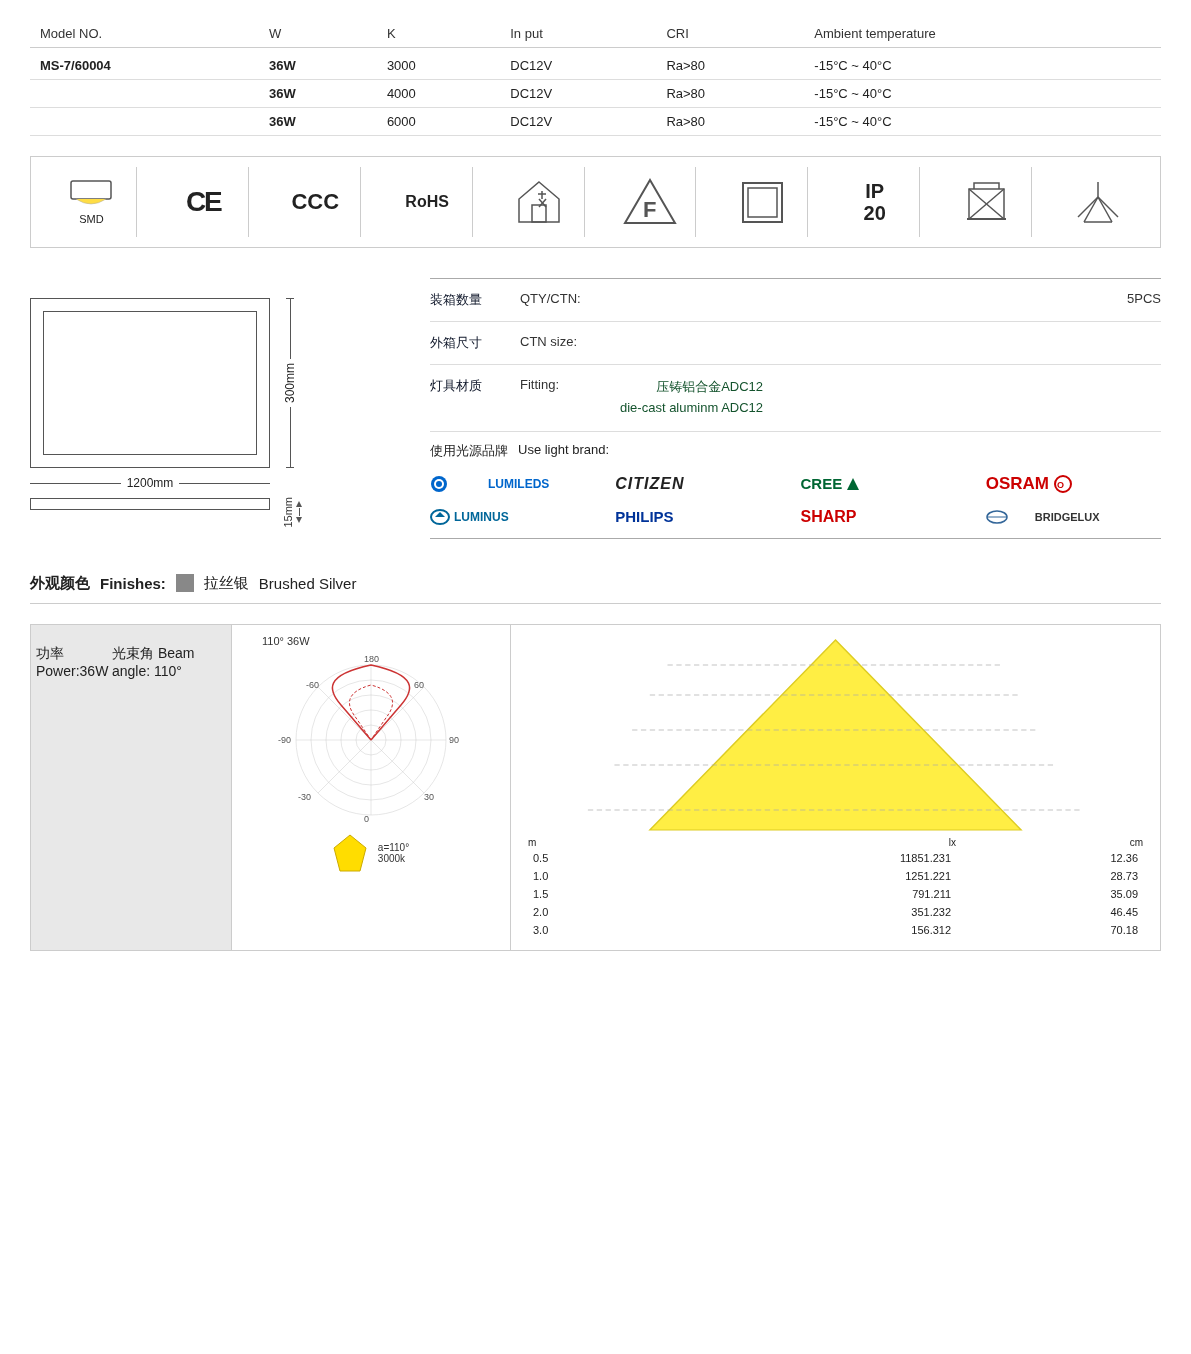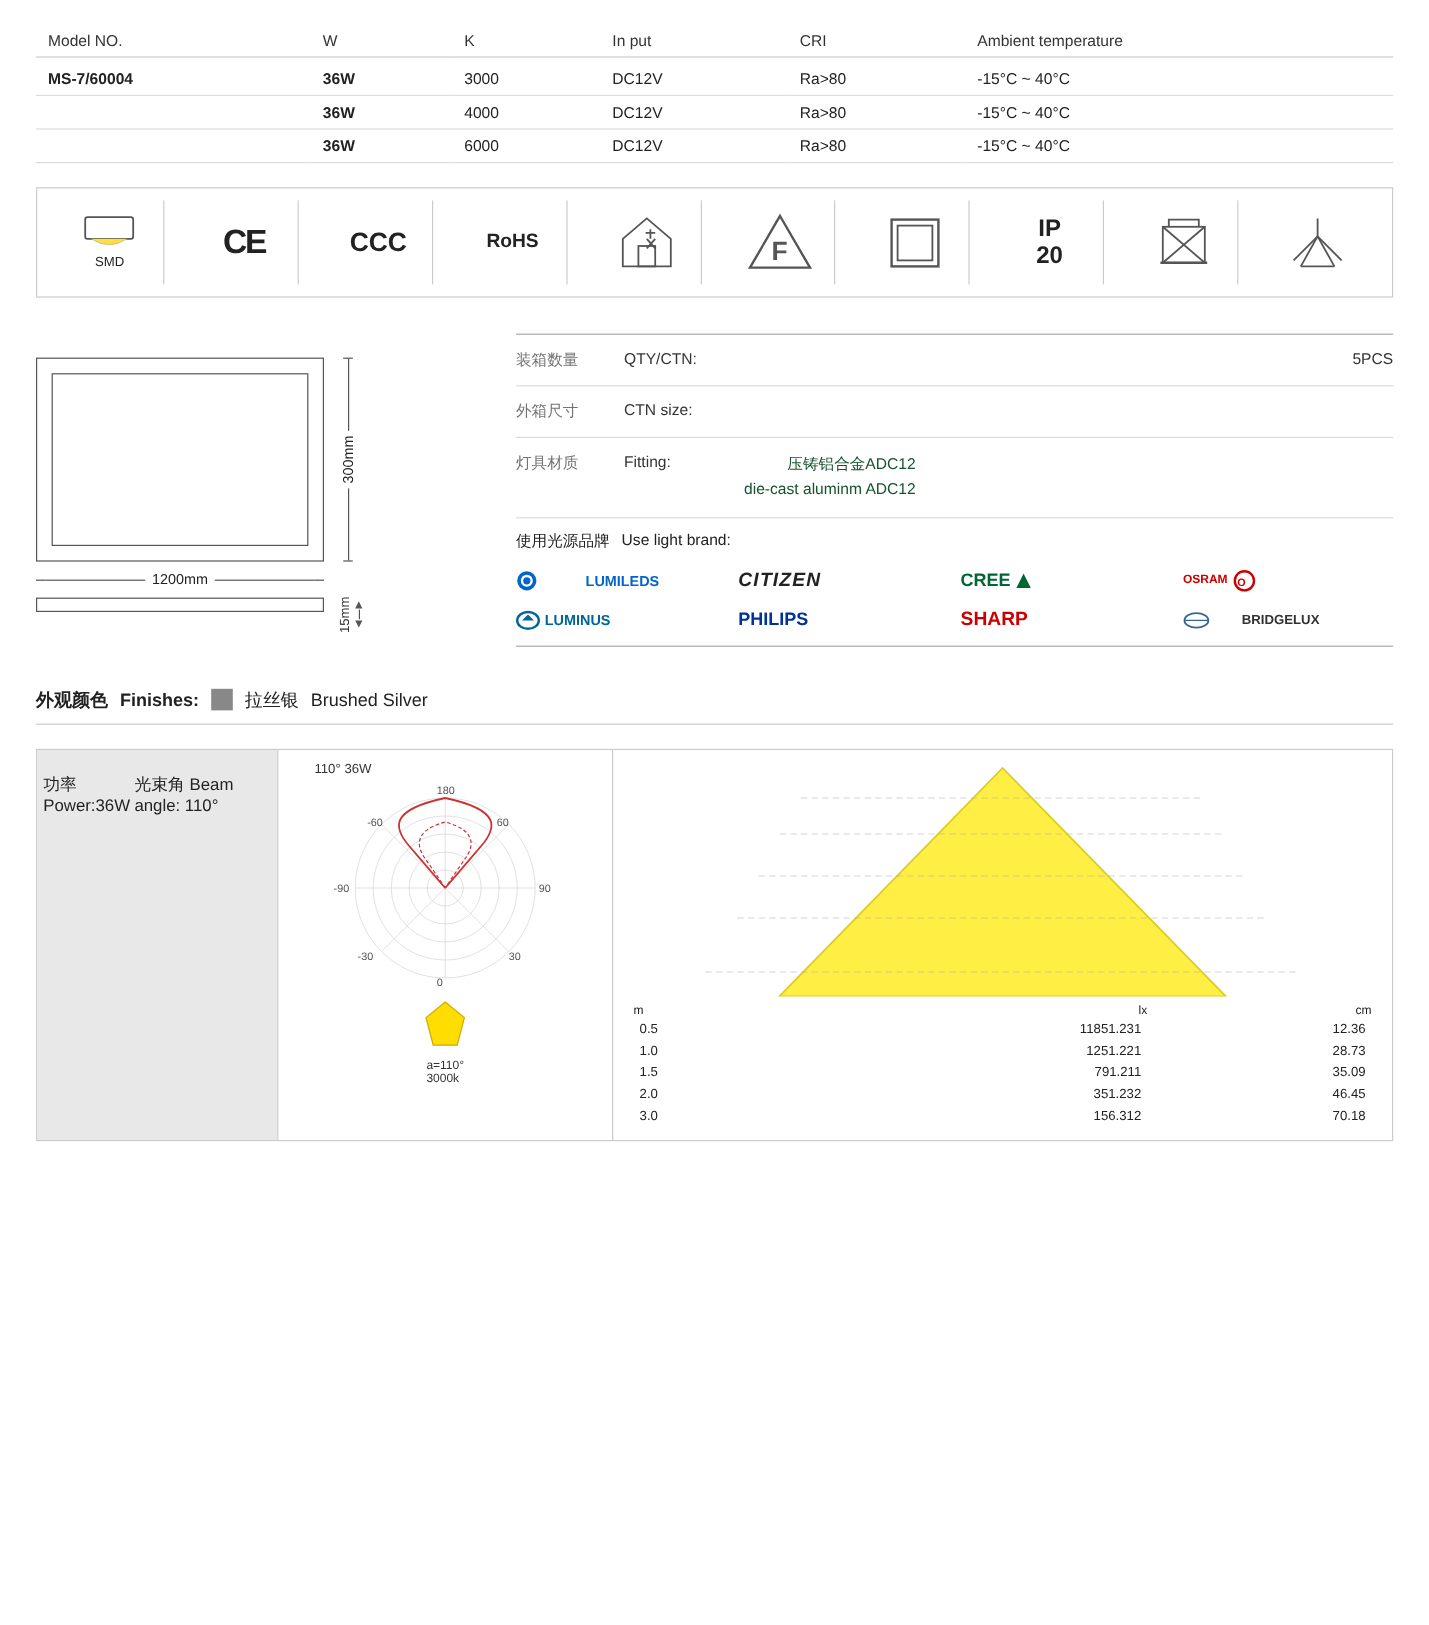--- a/index.html
+++ b/index.html
@@ -117,21 +117,21 @@
     .product-info {
       flex: 1;
       border-top: 1px solid #aaa;
     }
     .info-row {
       display: flex;
       padding: 12px 0;
       border-bottom: 1px solid #ddd;
       align-items: flex-start;
     }
-    .info-label-zh { font-size: 13px; color: #737373; min-width: 80px; }
+    .info-label-zh { font-size: 13px; color: #0f172a; min-width: 80px; }
     .info-label-en { font-size: 13px; color: #333; min-width: 100px; margin-left: 10px; }
     .info-value-right { font-size: 13px; color: #333; text-align: right; flex: 1; }
     .info-value-multi { font-size: 13px; color: #14532d; text-align: right; line-height: 1.6; }
 
     
     .brands-section { padding: 10px 0; border-bottom: 1px solid #aaa; }
     .brands-label { display: flex; gap: 10px; margin-bottom: 12px; }
     .brands-label span { font-size: 13px; }
     .brands-grid { display: grid; grid-template-columns: repeat(4, 1fr); gap: 10px; }
     .brand-logo {
@@ -144,21 +144,21 @@
       padding: 2px 0;
     }
 
     
     .citizen-logo { color: #222; font-size: 16px; font-weight: bold; font-style: italic; letter-spacing: 1px; }
 
     
     .cree-logo { color: #006633; font-size: 15px; font-weight: bold; }
 
     
-    .osram-logo { color: #cc0000; font-size: 10px; font-weight: bold; text-align: right; }
+    .osram-logo { color: #cc0000; font-size: 17px; font-weight: bold; text-align: right; }
 
     
     .philips-logo { color: #003399; font-size: 15px; font-weight: bold; }
 
     
     .sharp-logo { color: #cc0000; font-size: 16px; font-weight: bold; }
 
     
     .bridgelux-logo { color: #333; font-size: 11px; font-weight: bold; margin-left: 23px; }
 
@@ -514,21 +514,21 @@
         <text x="168" y="150" font-size="9" fill="#555">30</text>
 
         <path d="M115,90 
                  C115,90 98,70 85,55 C72,40 68,25 115,15 C162,25 158,40 145,55 C132,70 115,90 115,90" fill="none" stroke="#cc3333" stroke-width="1.5"></path>
 
         <path d="M115,90 
                  C115,90 105,75 98,65 C91,55 89,42 115,35 C141,42 139,55 132,65 C125,75 115,90 115,90" fill="none" stroke="#cc3333" stroke-width="1" stroke-dasharray="3,2"></path>
       </svg>
     </div>
 
-    <div style="display:flex; align-items:center; gap:10px; margin-top:3px;flex-direction:column;">
+    <div style="display:flex; align-items:center; gap:10px; margin-top:3px;">
       <svg width="35" height="40" viewBox="0 0 35 40">
         <polygon points="17,2 33,15 27,38 7,38 1,15" fill="#ffdd00" stroke="#ccaa00" stroke-width="1"></polygon>
       </svg>
       <div>
         <div style="font-size:10px; color:#333;">a=110°</div>
         <div style="font-size:10px; color:#333;">3000k</div>
       </div>
     </div>
   </div>
 

